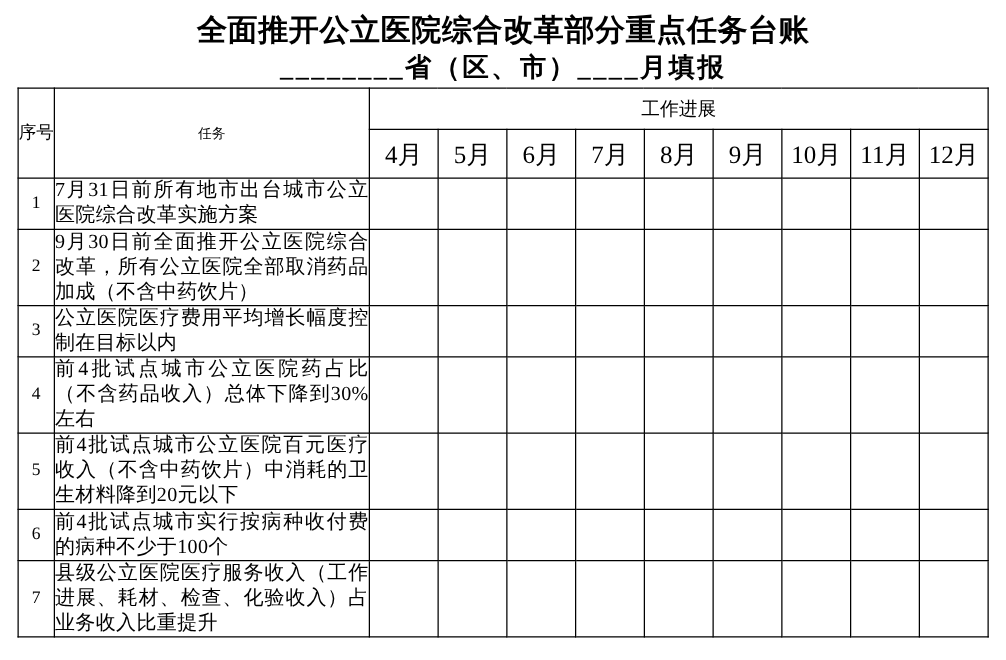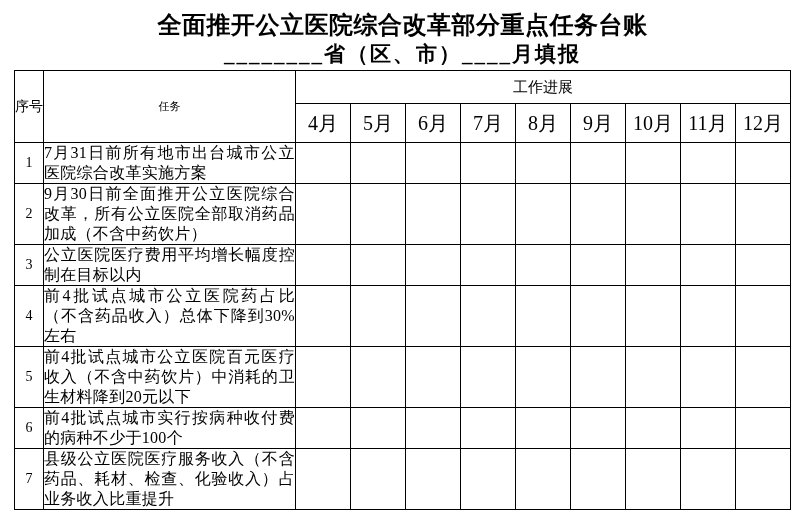--- a/index.html
+++ b/index.html
@@ -201,21 +201,21 @@
           <td class="td-blank"></td>
           <td class="td-blank"></td>
           <td class="td-blank"></td>
           <td class="td-blank"></td>
           <td class="td-blank"></td>
           <td class="td-blank"></td>
           <td class="td-blank"></td>
       </tr>
       <tr>
         <td class="td-index">7</td>
-        <td class="td-task">县级公立医院医疗服务收入（不含药品、耗材、检查、化验收入）占业务收入比重提升</td>
+        <td class="td-task">县级公立医院医疗服务收入（工作进展、耗材、检查、化验收入）占业务收入比重提升</td>
         <td class="td-blank"></td>
           <td class="td-blank"></td>
           <td class="td-blank"></td>
           <td class="td-blank"></td>
           <td class="td-blank"></td>
           <td class="td-blank"></td>
           <td class="td-blank"></td>
           <td class="td-blank"></td>
           <td class="td-blank"></td>
       </tr>

